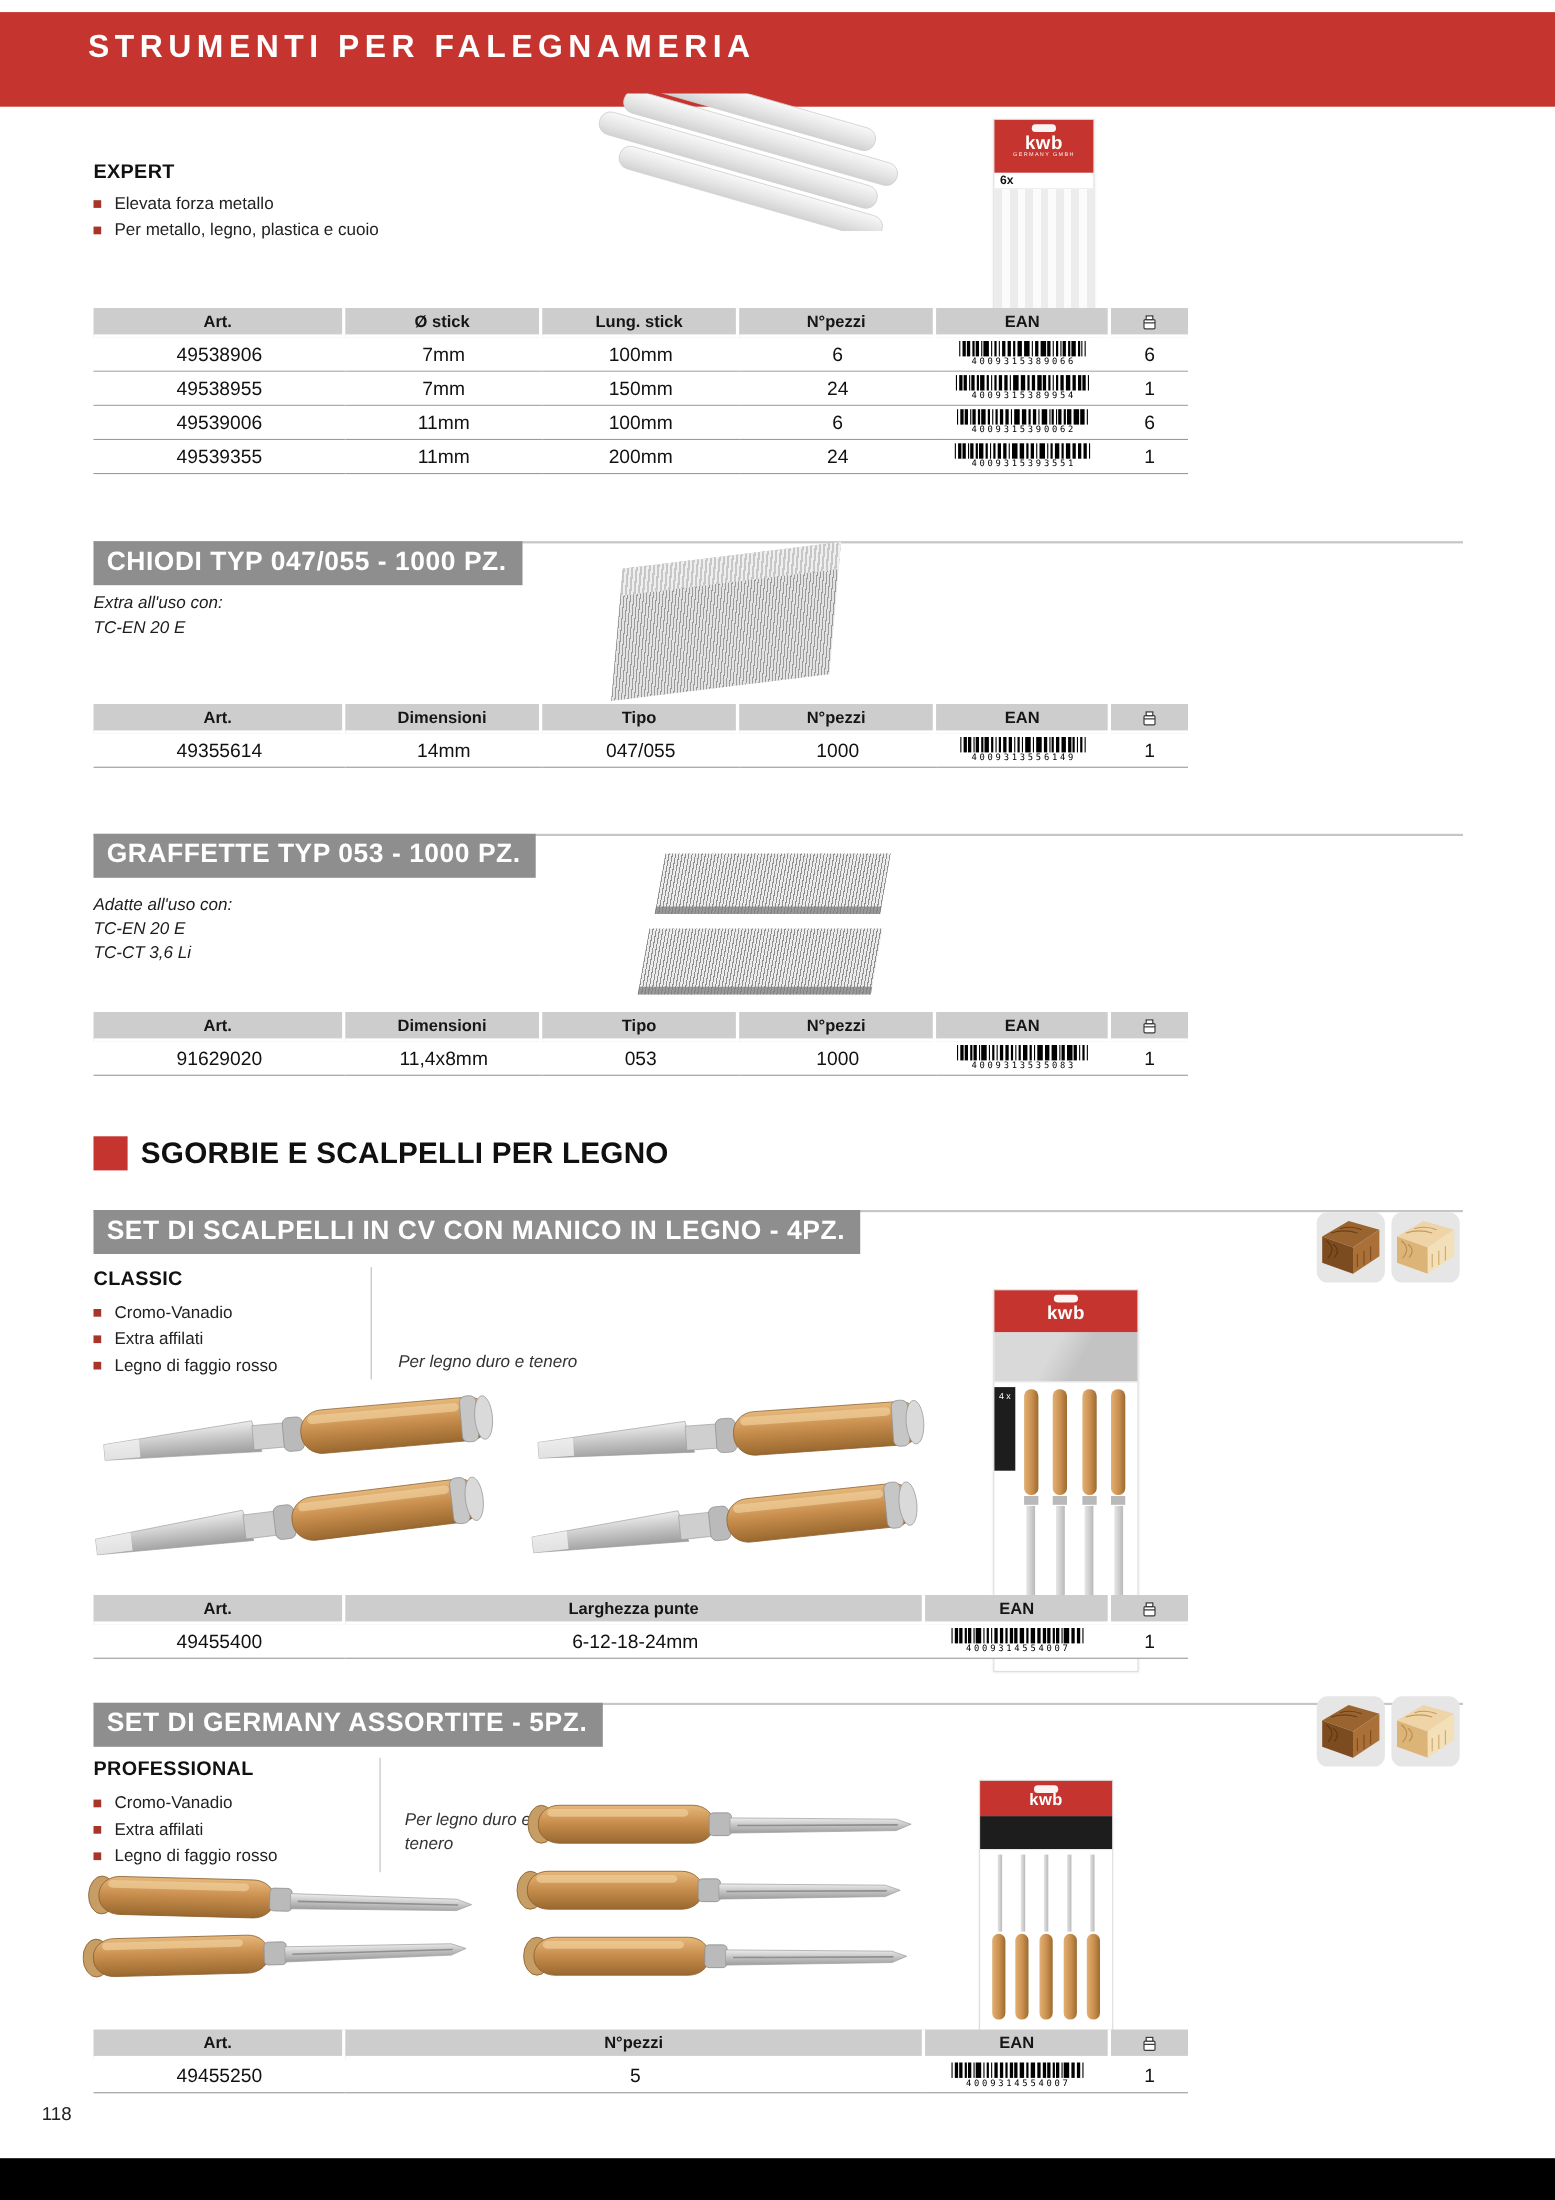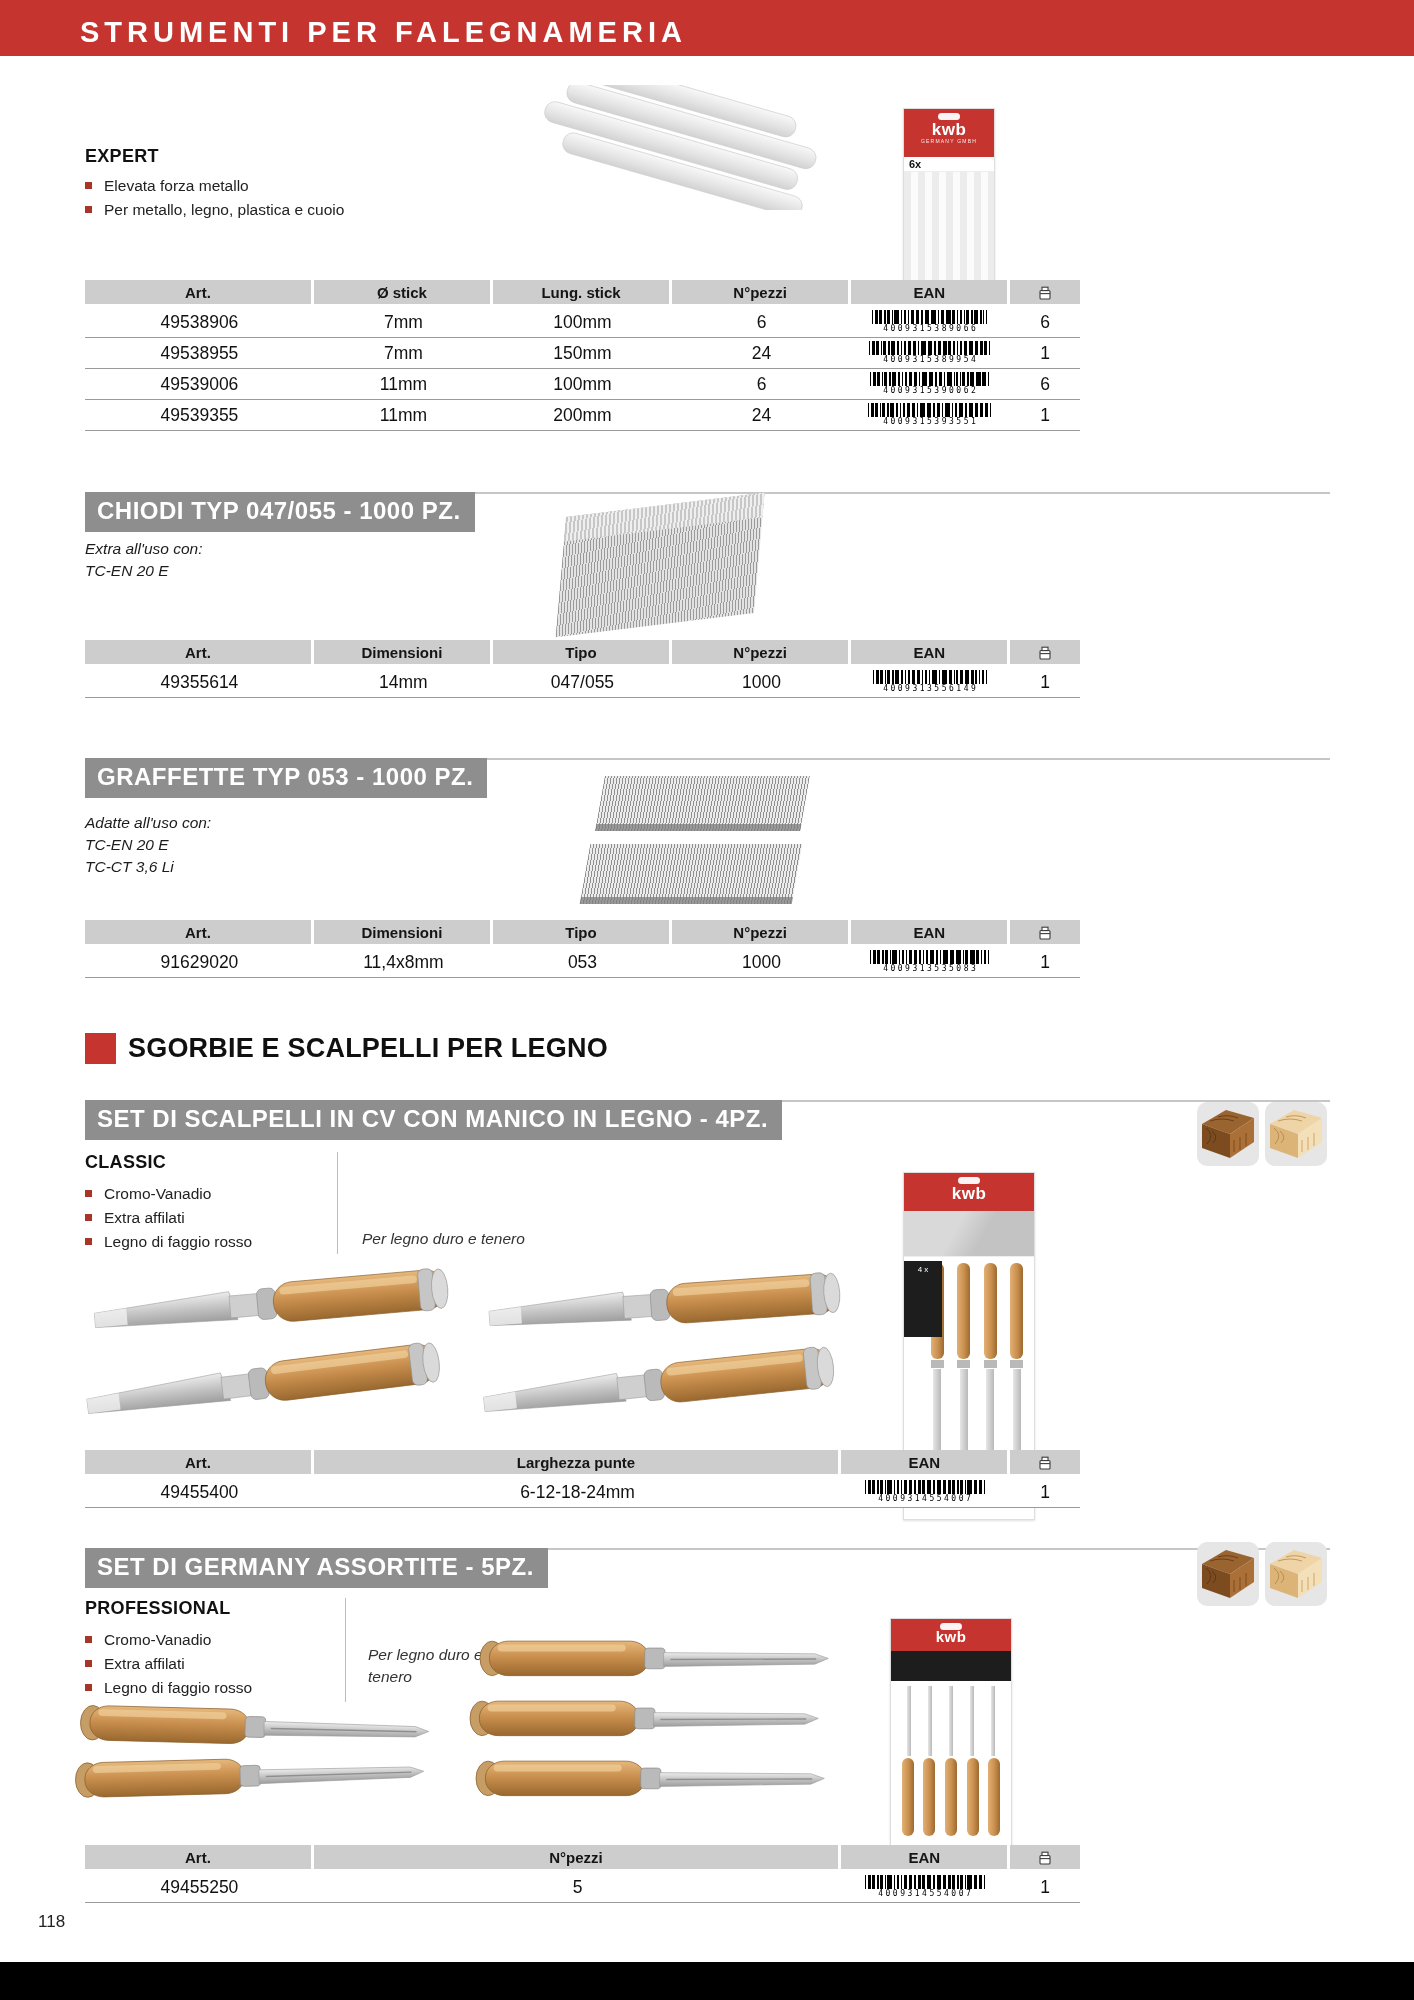--- a/index.html
+++ b/index.html
@@ -6,21 +6,21 @@
     --red:#C5342E;
     --bargray:#8E8E8E;
     --thgray:#CDCDCD;
   }
   *{box-sizing:border-box;margin:0;padding:0}
   html,body{background:#fff}
   body{font-family:"Liberation Sans",sans-serif;color:#1a1a1a}
   .sheet{position:relative;width:1414px;height:2000px;background:#fff;overflow:hidden}
 
   
-  .topbar{position:absolute;left:0;top:0;width:1414px;height:56px;background:var(--red)}
+  .topbar{position:absolute;left:0;top:11px;width:1414px;height:86px;background:var(--red)}
   .topbar .title{padding:16px 0 0 80px;color:#fff;font-size:29px;font-weight:bold;letter-spacing:5px}
 
   
   .secrow{position:absolute;left:85px;width:1245px;border-top:2px solid #c6c6c6}
   .seclabel{display:inline-block;margin-top:-2px;background:var(--bargray);color:#fff;
             font-size:24px;font-weight:bold;letter-spacing:.5px;padding:5px 14px 7px 12px;white-space:nowrap}
 
   .brandname{position:absolute;font-size:18px;font-weight:800;color:#111;letter-spacing:.3px}
 
   ul.bullets{position:absolute;list-style:none}
@@ -536,21 +536,21 @@
     <use href="#chisel" transform="translate(2,120) rotate(-6) scale(1.14,1.1)"></use>
   </svg>
 
   <div class="pack" style="left:903px;top:1172px;width:132px;height:348px">
     <div class="packred" style="height:38px">
       <i class="hole"></i>
       <span class="kwb" style="margin-top:12px">kwb</span>
     </div>
     <div style="height:46px;background:linear-gradient(120deg,#d9d9d9 40%,#c3c3c3 60%);border-bottom:1px solid #eee"></div>
     <div style="position:relative">
-      <div style="position:absolute;left:0;top:4px;width:38px;height:76px;background:#1d1d1d;color:#fff;font-size:8px;text-align:center;padding-top:4px">4 x</div>
+      <div style="position:absolute;left:0;top:4px;width:19px;height:76px;background:#1d1d1d;color:#fff;font-size:8px;text-align:center;padding-top:4px">4 x</div>
       <div class="toolrow" style="padding:6px 4px 0 20px">
         <div class="mini-chisel">
             <div class="mini-handle"></div>
             <div class="mini-ferr"></div>
             <div class="mini-blade"></div>
           </div>
         <div class="mini-chisel">
             <div class="mini-handle"></div>
             <div class="mini-ferr"></div>
             <div class="mini-blade"></div>

